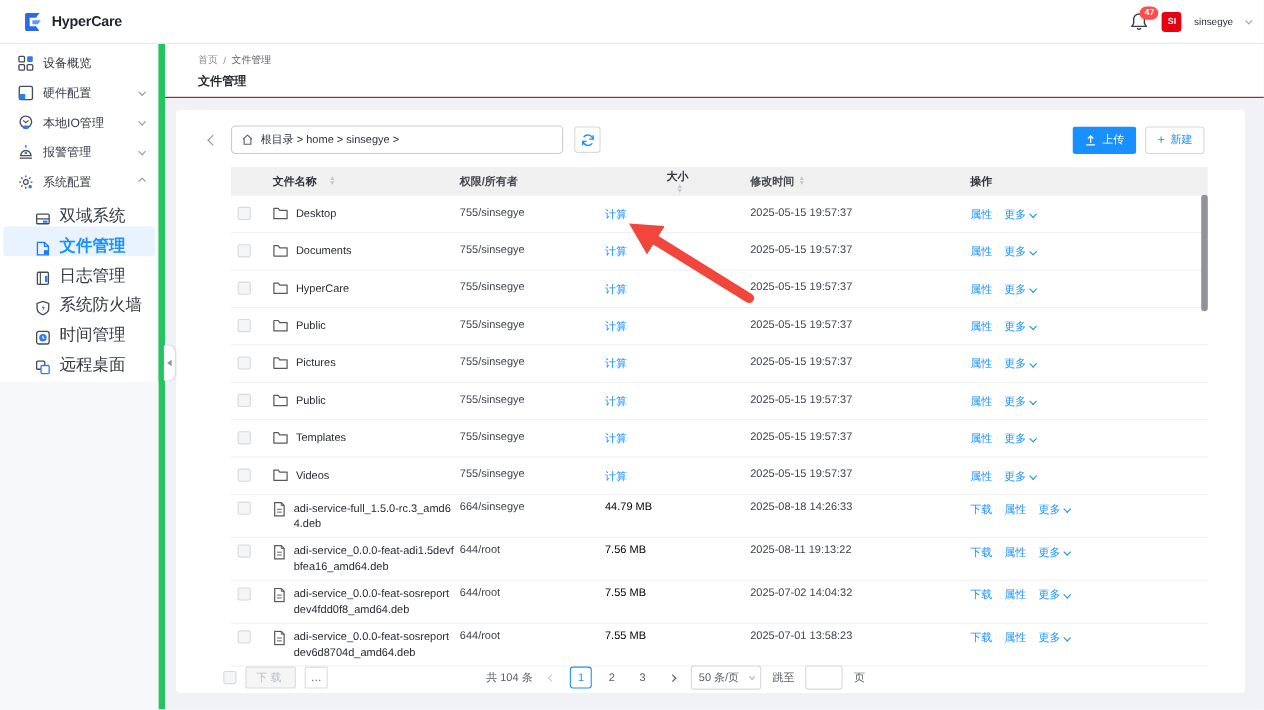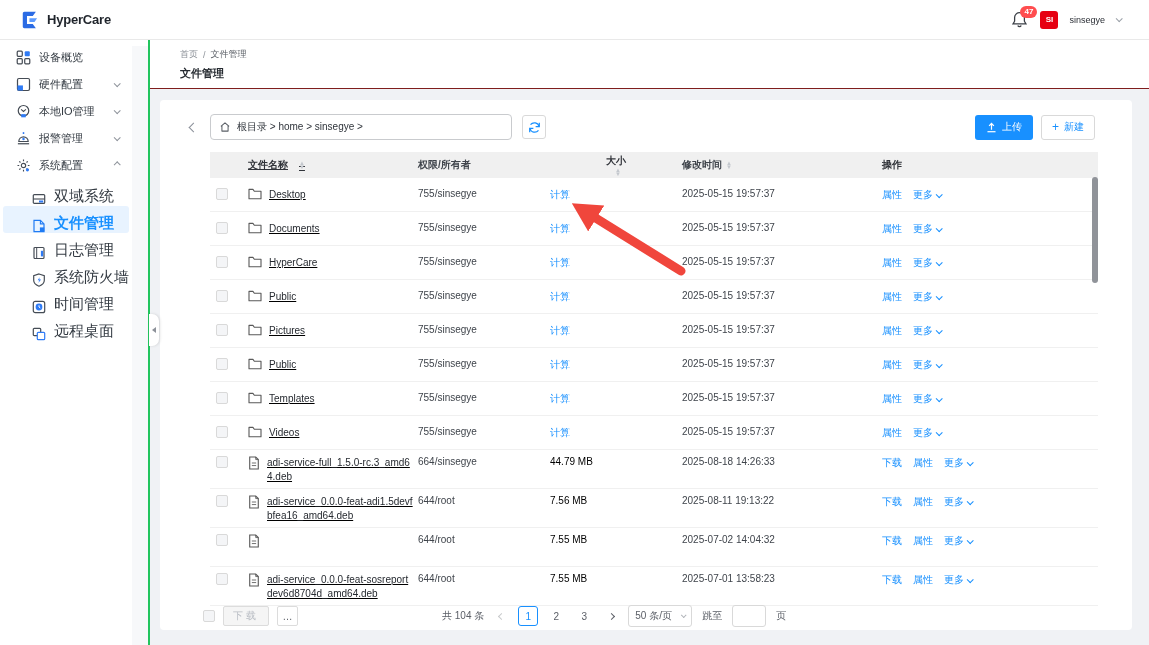--- a/index.html
+++ b/index.html
@@ -4,34 +4,34 @@
 <style>
   *{margin:0;padding:0;box-sizing:border-box;}
   html,body{width:1149px;height:645px;overflow:hidden;}
   body{font-family:"Liberation Sans","DejaVu Sans",sans-serif;background:#f0f2f5;}
   .page{position:relative;width:1149px;height:645px;background:#f0f2f5;overflow:hidden;}
 
   
   .topbar{position:absolute;left:0;top:0;width:1149px;height:40px;background:#fff;border-bottom:1px solid #e9e9e9;display:flex;align-items:center;z-index:10;}
   .brand{display:flex;align-items:center;gap:7px;padding-left:18px;}
   .brand-name{font-size:13px;font-weight:700;color:#1f242b;letter-spacing:-.2px;}
-  .topbar-right{margin-left:auto;display:flex;align-items:center;gap:11px;padding-right:28px;}
+  .topbar-right{margin-left:auto;display:flex;align-items:center;gap:11px;padding-right:12px;}
   .bell-wrap{position:relative;width:18px;height:18px;cursor:pointer;}
   .badge{position:absolute;top:-5px;left:9px;min-width:17px;height:12px;padding:0 3px;border-radius:7px;background:var(--badge,#ff4d4f);color:#fff;font-size:8px;line-height:12px;text-align:center;font-weight:700;}
   .avatar{width:18px;height:18px;border-radius:3px;background:#e60012;color:#fff;font-size:8px;font-weight:700;display:flex;align-items:center;justify-content:center;}
   .username{font-size:9px;color:#2b2f36;}
   .chev{display:inline-block;width:5px;height:5px;border-right:1.3px solid currentColor;border-bottom:1.3px solid currentColor;}
   .chev.down{transform:rotate(45deg) translateY(-1px);}
   .chev.up{transform:rotate(-135deg) translateY(1px);}
   .chev.left{transform:rotate(135deg);}
   .chev.right{transform:rotate(-45deg);}
   .user-caret{color:#9aa0a8;}
 
   
-  .sidebar{position:absolute;left:0;top:40px;width:150px;height:605px;background:#fff;border-right:2px solid #22c55e;z-index:5;display:flex;flex-direction:row;}
+  .sidebar{position:absolute;left:0;top:40px;width:150px;height:605px;background:#fff;border-right:6px solid #22c55e;z-index:5;display:flex;flex-direction:column;}
   .side-menu{padding-top:4px;}
   .side-item{position:relative;height:27px;display:flex;align-items:center;padding-left:16px;gap:8px;font-size:11px;color:#333a42;cursor:pointer;}
   .side-item .icon{width:15px;height:15px;display:flex;align-items:center;justify-content:center;}
   .side-item .caret{position:absolute;right:13px;color:#8f949c;}
   .side-sub{height:27px;display:flex;align-items:flex-end;padding-left:29px;gap:8px;font-size:15px;color:#333a42;cursor:pointer;margin:0 3px;border-radius:3px;}
   .side-sub .icon{width:14px;height:14px;display:flex;align-items:center;justify-content:center;}
   .side-sub.active{background:var(--active-bg,#e8f3ff);color:var(--primary,#1890ff);font-weight:700;}
   .sidebar-rest{flex:1;background:#f7f8fa;margin-top:6px;}
   .collapse-tab{position:absolute;left:149px;top:314px;width:10px;height:32px;background:#fff;border-radius:0 7px 7px 0;box-shadow:1px 0 3px rgba(0,0,0,.12);z-index:6;display:flex;align-items:center;justify-content:center;cursor:pointer;}
   .collapse-tab .tri{width:0;height:0;border-top:3.5px solid transparent;border-bottom:3.5px solid transparent;border-right:4.5px solid #8c9199;}
@@ -60,21 +60,21 @@
   .ftable{position:absolute;left:50px;top:52px;width:888px;}
   .thead{display:flex;align-items:center;height:26px;background:#f0f0f0;font-size:10px;font-weight:700;color:#303339;}
   .trow{display:flex;align-items:flex-start;border-bottom:1px solid #f0f0f0;font-size:10px;}
   .trow.folder{height:34px;}
   .trow.folder .cell{padding-top:10px;}
   .trow.file{height:39px;}
   .trow.file .cell{padding-top:6px;}
   .cell{flex:none;}
   .cell-check{width:38px;padding-left:6px;}
   .thead .cell-check{padding-top:0;}
-  .cell-name{width:170px;display:flex;gap:7px;text-decoration:underline;}
+  .cell-name{width:170px;display:flex;gap:7px;}
   .cell-perm{width:132px;color:#3f444b;}
   .cell-size{width:132px;flex-direction:column;}
   .cell-date{width:200px;color:#3f444b;}
   .cell-ops{flex:1;display:flex;gap:11px;}
   .thead .cell-name,.thead .cell-size,.thead .cell-date{display:flex;align-items:center;}
   .checkbox{width:12px;height:12px;border:1px solid #d9d9d9;background:#f4f5f7;border-radius:2px;cursor:pointer;}
   .trow.folder .cell-check .checkbox{margin-top:0;}
   .fname{color:#262a30;line-height:14px;word-break:break-all;width:146px;}
   .ficon{margin-top:0px;display:inline-flex;}
   .link{color:var(--primary,#1890ff);cursor:pointer;display:inline-flex;align-items:center;gap:3px;}
@@ -596,20 +596,21 @@
               <div class="checkbox"></div>
             </div>
             <div class="cell cell-name">
               <span class="ficon">
                 <svg width="12" height="14" viewBox="0 0 14 16">
                   <path d="M2 1 h7 l3 3 v11 h-10 z" fill="none" stroke="#595959" stroke-width="1.3"></path>
                   <path d="M9 1 v3 h3" fill="none" stroke="#595959" stroke-width="1"></path>
                   <path d="M4.5 8 h5 M4.5 11 h5" stroke="#595959" stroke-width="1"></path>
                 </svg>
               </span>
+              <span class="fname">adi-service_0.0.0-feat-sosreportdev4fdd0f8_amd64.deb</span>
             </div>
             <div class="cell cell-perm"><span>644/root</span></div>
             <div class="cell cell-size"><span>7.55 MB</span></div>
             <div class="cell cell-date"><span>2025-07-02 14:04:32</span></div>
             <div class="cell cell-ops">
               <span class="link">
                 <span>下载</span>
               </span>
               <span class="link">
                 <span>属性</span>

